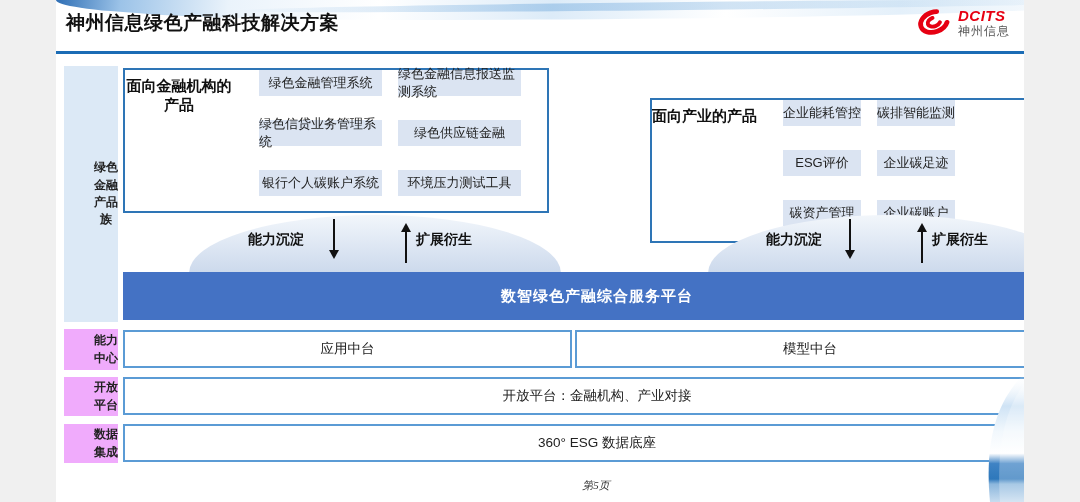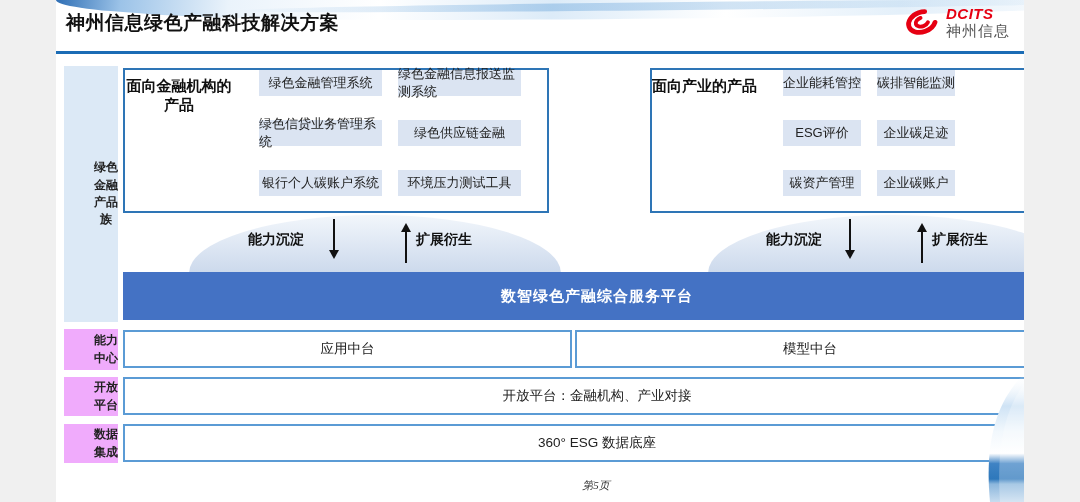--- a/index.html
+++ b/index.html
@@ -23,41 +23,41 @@
   .page-title {
     position:absolute; top:10px; left:10px; font-size:19px; font-weight:bold;
     color:#111; letter-spacing:.5px;
   }
   .hdr-line { position:absolute; top:51px; left:0; width:1080px; height:3px; background:#1b6cb5; }
 
   .logo { position:absolute; top:6px; right:14px; display:flex; align-items:center; gap:5px; }
   .logo-swirl { width:38px; height:32px; }
   .logo-txt { display:flex; flex-direction:column; line-height:1; }
   .logo-brand { font-size:15px; font-weight:bold; font-style:italic; color:#e60012; letter-spacing:.5px; }
-  .logo-cn { font-size:15px; color:#555; margin-top:2px; letter-spacing:1px; }
+  .logo-cn { font-size:12px; color:#555; margin-top:2px; letter-spacing:1px; }
 
   
   .side-blk {
     position:absolute; left:8px; width:54px; display:flex; align-items:center; justify-content:flex-end;
     font-weight:bold; font-size:12px; color:#222;
   }
   .side-blk .vtxt { width:2em; word-break:break-all; text-align:center; line-height:1.45; }
   .side-products { top:66px; height:256px; background:#dce9f6; }
   .side-peach { background:#f0abfc; }
   .side-capability { top:329px; height:41px; }
   .side-open { top:377px; height:39px; }
   .side-data { top:424px; height:39px; }
 
   
   .group-box {
     position:absolute; top:68px; height:145px; background:#fff;
     border:2px solid #2e75b6; display:flex; flex-direction:row;
   }
   .group-box.g1 { left:67px; width:426px; }
-  .group-box.g2 { left:594px; width:421px; }
+  .group-box.g2 { left:594px; width:421px;margin-top:30px; }
   .group-title { text-align:center; font-weight:bold; font-size:15px; color:#111; margin:7px 0 8px; }
   .group-grid {
     display:grid; grid-template-columns:1fr 1fr; column-gap:16px; row-gap:9px; padding:0 26px;
   }
   .prod-item {
     height:26px; background:#dbe4f2; display:flex; align-items:center; justify-content:center;
     font-size:13px; color:#222;
   }
 
   

